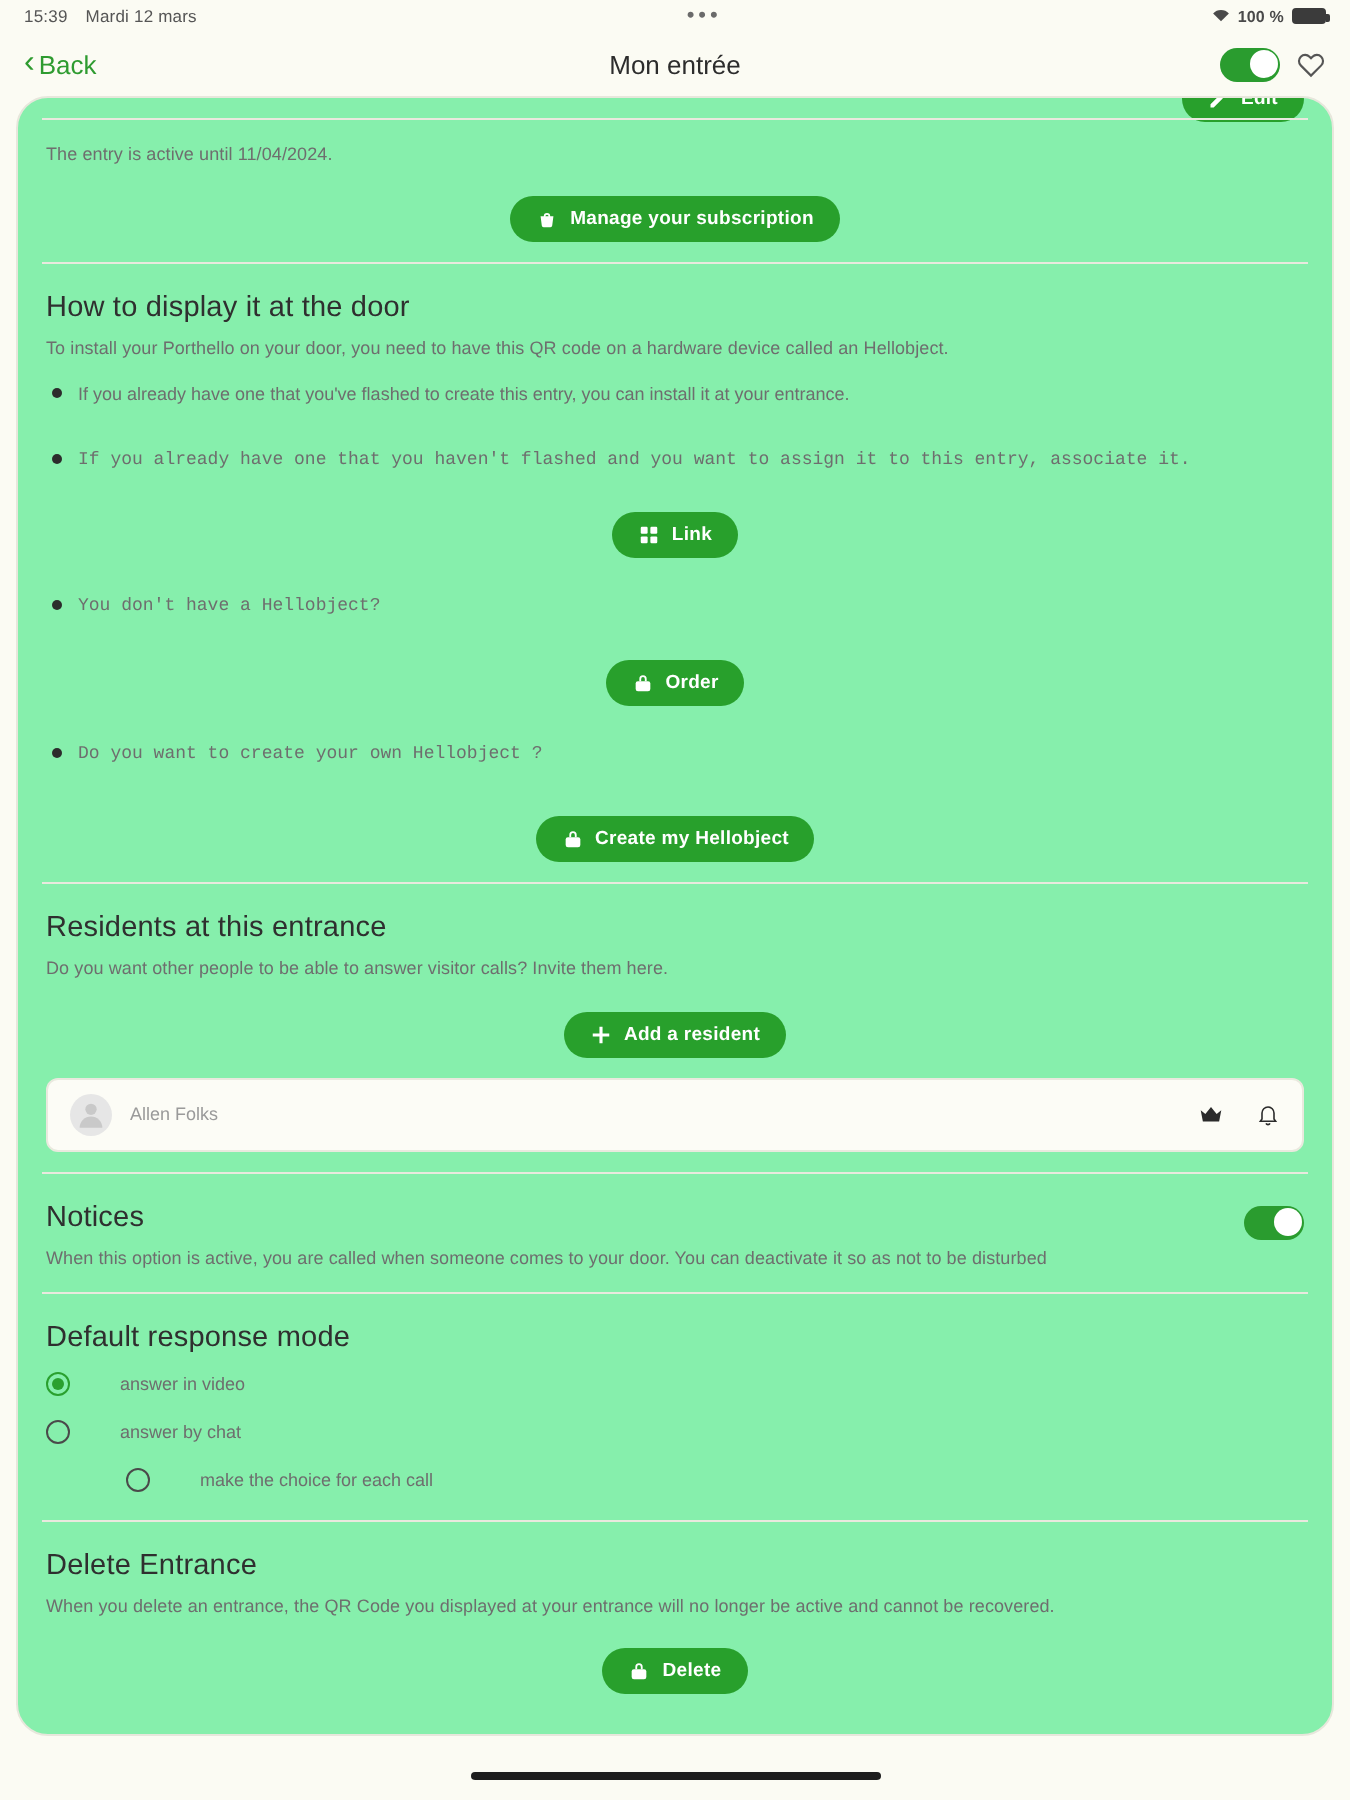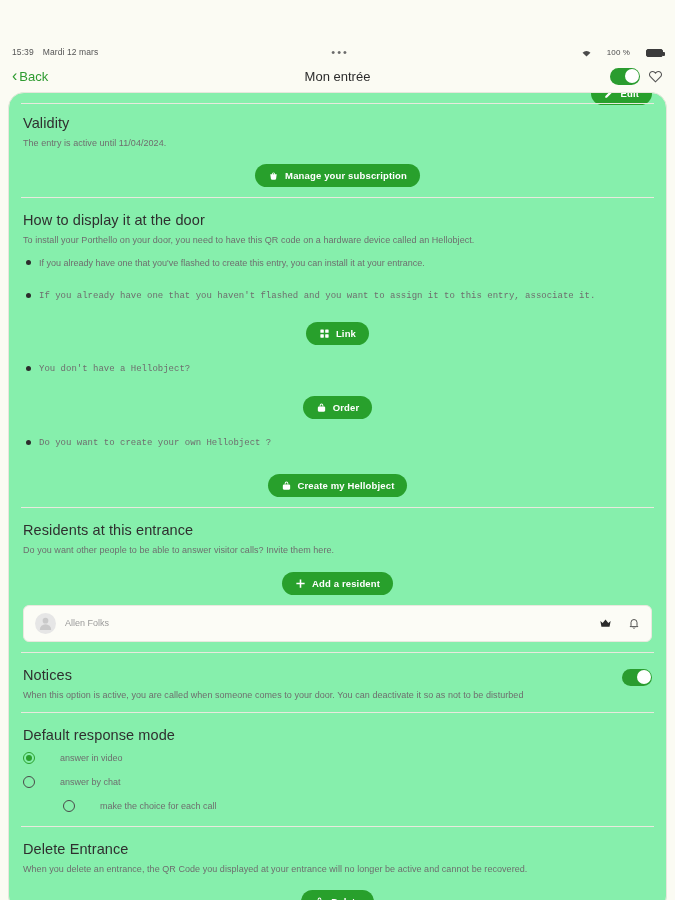--- a/index.html
+++ b/index.html
@@ -9,25 +9,25 @@
     background:#fbfbf3;
     color:#3a3a3a;
     -webkit-font-smoothing: antialiased;
     overflow:hidden;
   }
   .screen { position:relative; width:675px; height:900px; background:#fbfbf3; }
 
   
   .statusbar {
     height:16px; display:flex; align-items:center;
-    padding:0 12px; font-size:8.5px; color:#555; letter-spacing:.1px;margin-top:44px;
+    padding:0 12px; font-size:8.5px; color:#555; letter-spacing:.1px;
   }
   .sb-left { display:flex; gap:9px; align-items:center; }
   .sb-center { flex:1; text-align:center; font-size:11px; letter-spacing:2px; color:#6a6a6a; line-height:0.8;}
-  .sb-right { display:flex; gap:16px; align-items:flex-end; }
+  .sb-right { display:flex; gap:4px; align-items:flex-start;font-weight:bold; }
   .wifi-ico { width:9px; height:7px; display:inline-block; position:relative; }
   .wifi-ico svg { display:block; }
   .battery {
     width:17px; height:8px; border:1px solid #3b3b3b; border-radius:2px;
     position:relative; background:#3b3b3b;
   }
   .battery:after{
     content:""; position:absolute; right:-3px; top:2px; width:2px; height:4px;
     background:#3b3b3b; border-radius:0 1px 1px 0;
   }
@@ -177,21 +177,20 @@
 
     <div class="section" style="padding-top:22px;">
       <button class="btn edit-peek">
         <svg width="10" height="10" viewBox="0 0 24 24" fill="#fff">
             <path d="M3 17.2V21h3.8L17.9 9.9 14.1 6zM20.7 7.1a1 1 0 0 0 0-1.4l-2.4-2.4a1 1 0 0 0-1.4 0l-1.8 1.8 3.8 3.8z"></path>
           </svg>
         <span>Edit</span>
       </button>
       <div class="divider" style="position:absolute;left:12px;right:12px;top:10px;margin:0;"></div>
 
-      <h2 class="sec-title">Validity</h2>
       <p class="sec-desc">The entry is active until 11/04/2024.</p>
       <div class="btn-row" style="margin-top:14px;">
         <button class="btn">
           <svg width="11" height="11" viewBox="0 0 24 24" fill="#fff">
               <path d="M5 9h14l-1.3 10.2a2 2 0 0 1-2 1.8H8.3a2 2 0 0 1-2-1.8zM8.5 9a3.5 3.5 0 0 1 7 0h-1.8a1.7 1.7 0 0 0-3.4 0z"></path>
             </svg>
           <span>Manage your subscription</span>
         </button>
       </div>
     </div>

